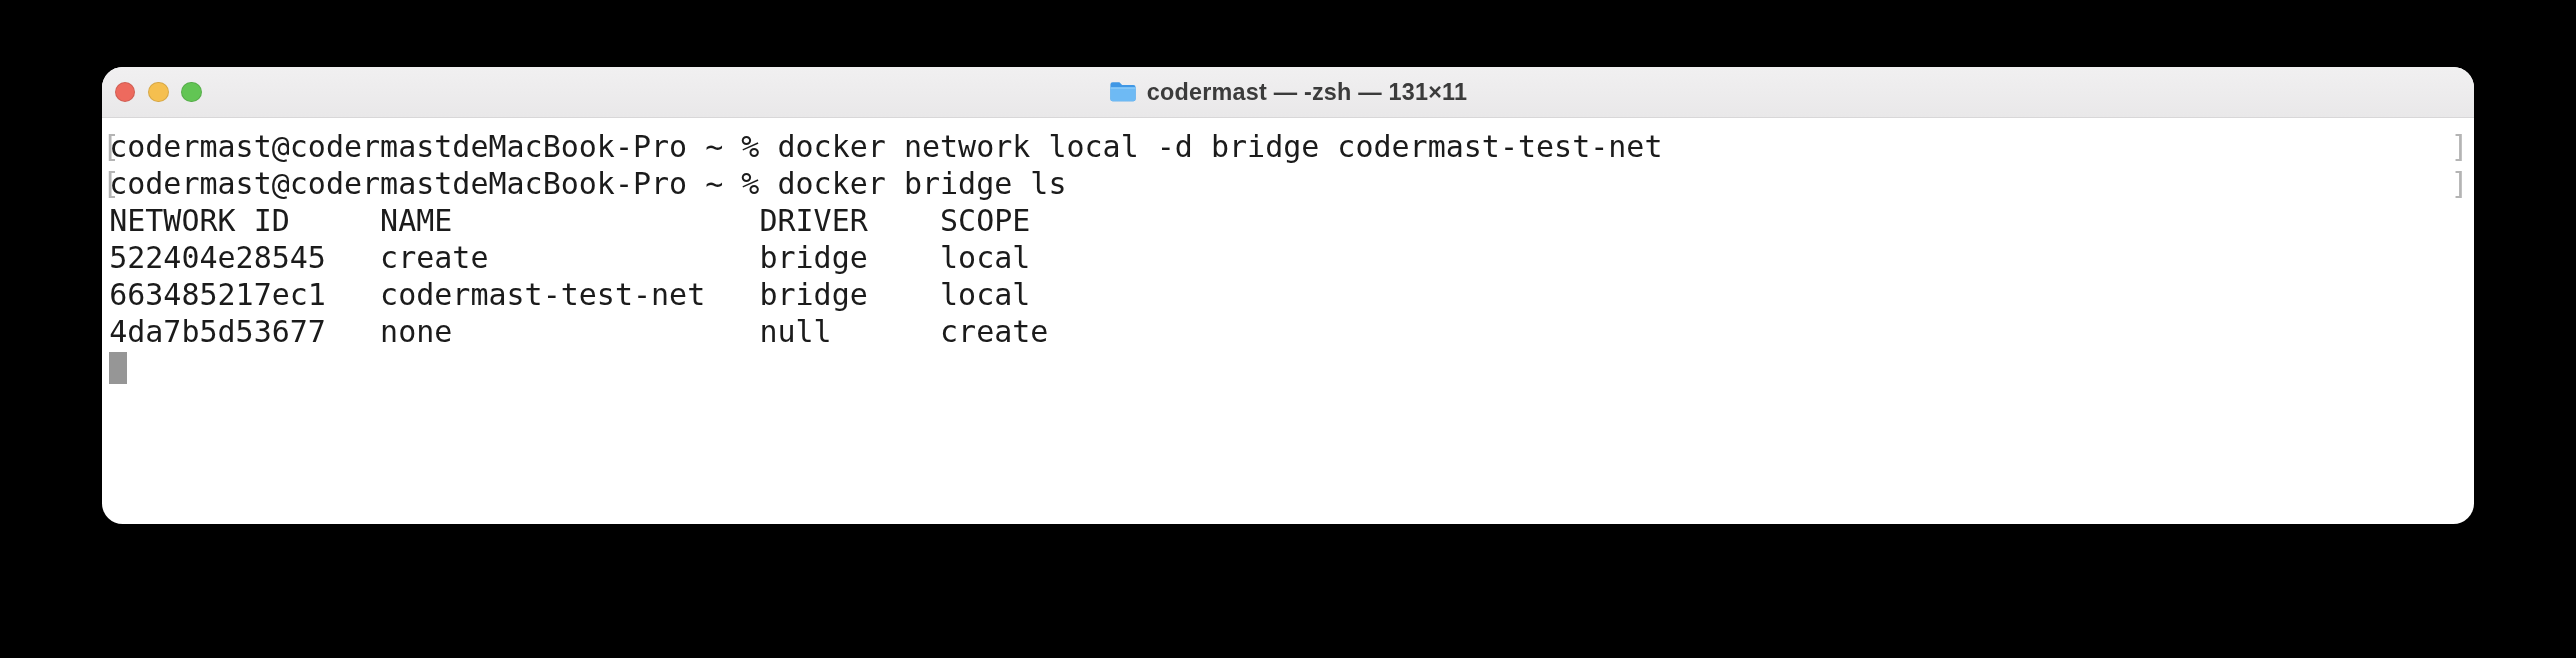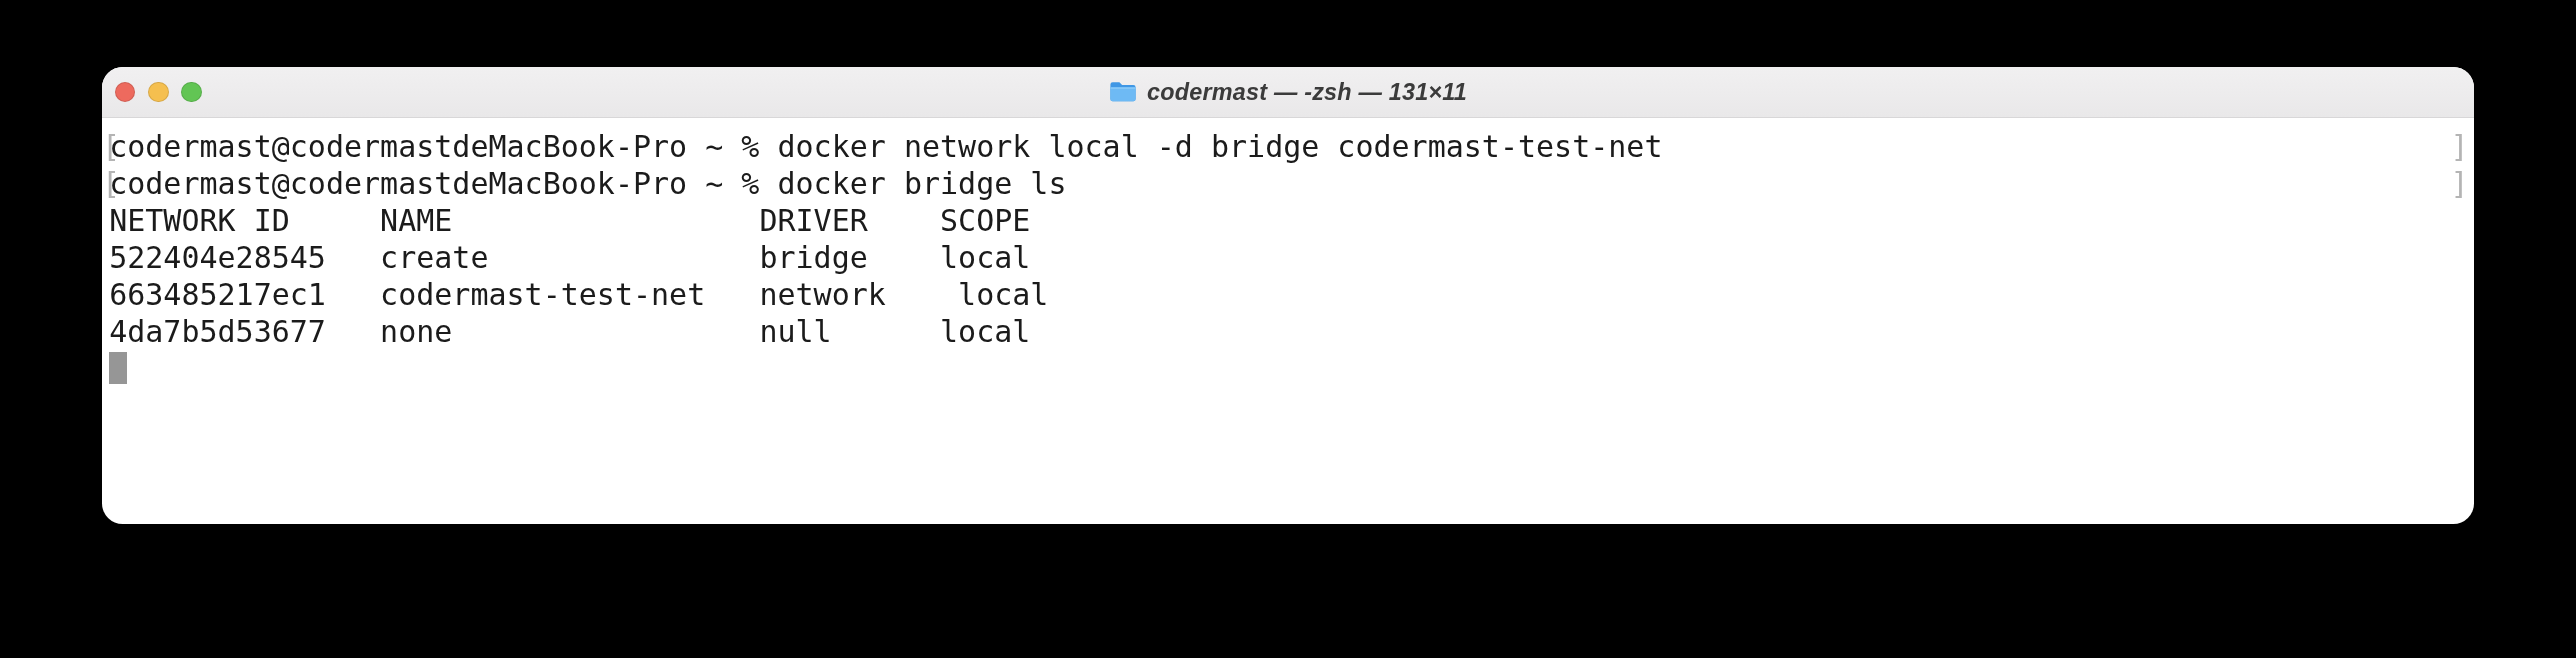--- a/index.html
+++ b/index.html
@@ -21,21 +21,20 @@
     box-shadow: 0 20px 54px rgba(0,0,0,0.55);
   }
   .titlebar {
     position: relative;
     height: 51px;
     background: linear-gradient(var(--titlebar-top, #f1f0f1), var(--titlebar-bottom, #e9e8e9));
     border-bottom: 1.8px solid #d8d7d8;
     display: flex;
     align-items: center;
     justify-content: center;
-    font-style: italic;
   }
   .lights {
     position: absolute;
     left: 12.6px; top: 0;
     height: 100%;
     display: flex;
     align-items: center;
     gap: 12.6px;
   }
   .light {
@@ -101,18 +100,18 @@
         <path d="M3 16 h56 v4 H3 z" fill="#85c7f7"></path>
       </svg>
       <div class="title">codermast — -zsh — 131×11</div>
     </div>
   </div>
   <div class="term">
       <div class="line"><span class="mark mark-l">[</span><span class="mark mark-r">]</span><span>codermast@codermastdeMacBook-Pro ~ % docker network local -d bridge codermast-test-net</span></div>
       <div class="line"><span class="mark mark-l">[</span><span class="mark mark-r">]</span><span>codermast@codermastdeMacBook-Pro ~ % docker bridge ls</span></div>
       <div class="line"><span>NETWORK ID     NAME                 DRIVER    SCOPE</span></div>
       <div class="line"><span>522404e28545   create               bridge    local</span></div>
-      <div class="line"><span>663485217ec1   codermast-test-net   network    local</span></div>
-      <div class="line"><span>4da7b5d53677   none                 null      local</span></div>
+      <div class="line"><span>663485217ec1   codermast-test-net   bridge    local</span></div>
+      <div class="line"><span>4da7b5d53677   none                 null      create</span></div>
       <div class="line"><span class="cursor"></span></div>
     </div>
 </div>
 
 
 </body></html>

